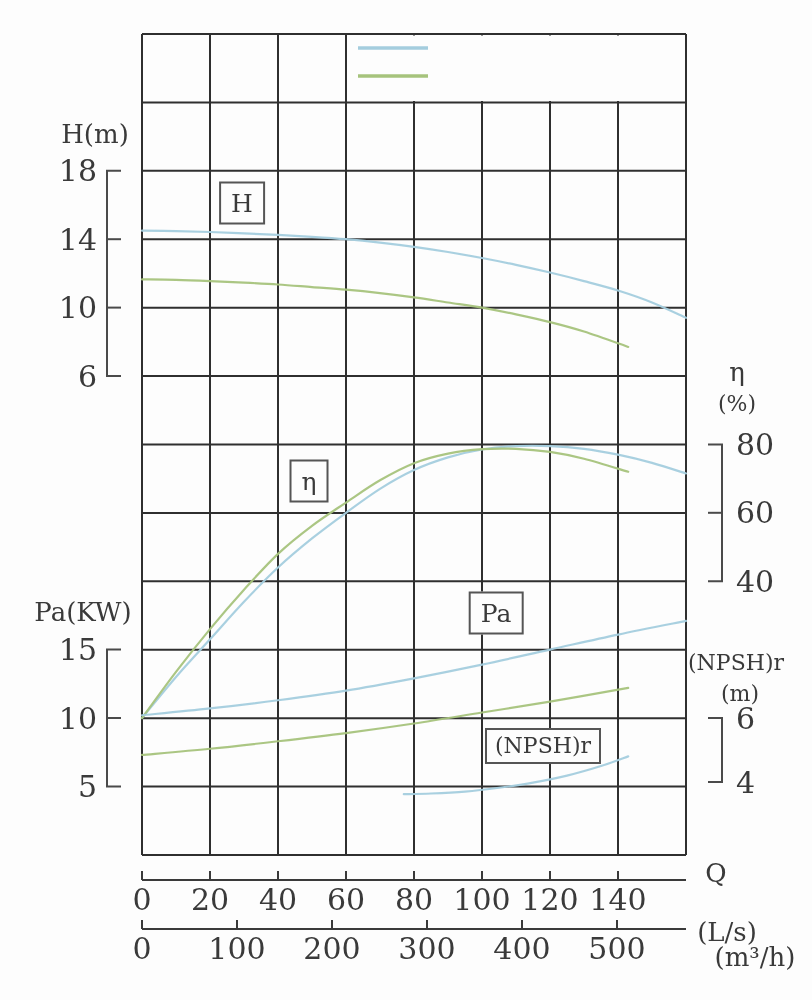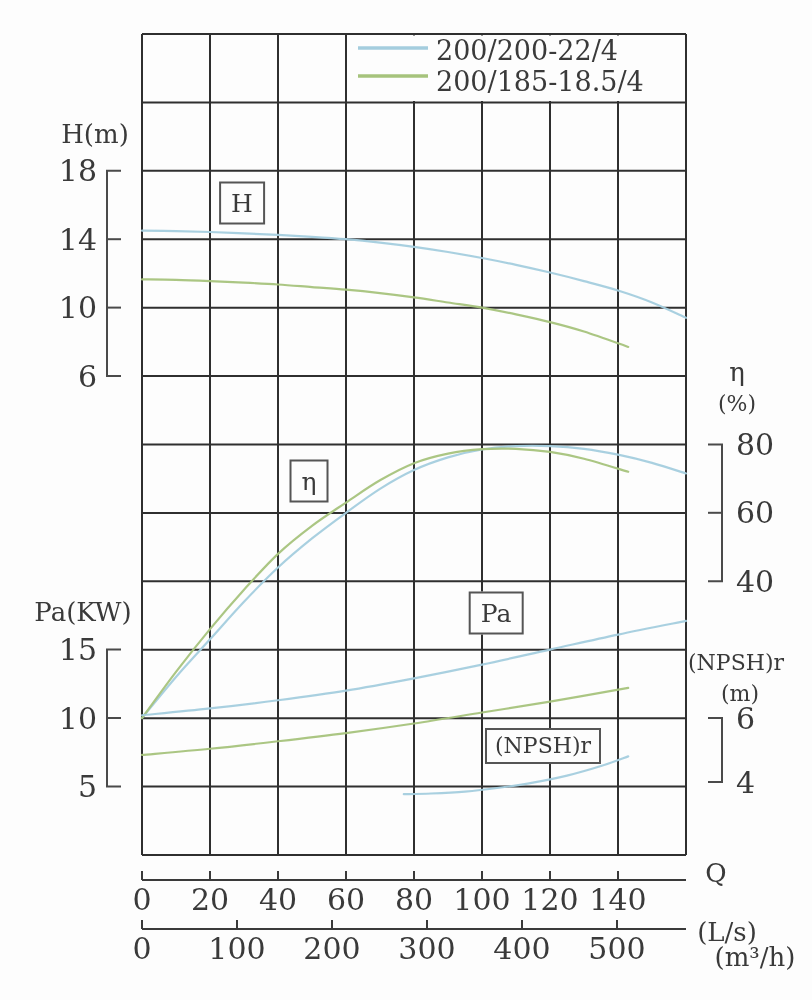--- a/index.html
+++ b/index.html
@@ -103,22 +103,20 @@
       <text x="617" y="948" text-anchor="middle" dominant-baseline="central" font-size="30px" fill="#3a3a3a">500</text>
       <path d="M142,230.64999999999998C147.66666666666666,230.73549999999997,164.66666666666666,230.93499999999997,176,231.16299999999998C187.33333333333334,231.391,198.66666666666666,231.6475,210,232.018C221.33333333333334,232.3885,232.66666666666666,232.9015,244,233.386C255.33333333333334,233.8705,266.6666666666667,234.355,278,234.92499999999998C289.3333333333333,235.49499999999998,300.6666666666667,236.09349999999998,312,236.80599999999998C323.3333333333333,237.5185,334.6666666666667,238.231,346,239.2C357.3333333333333,240.16899999999998,368.6666666666667,241.33749999999998,380,242.61999999999998C391.3333333333333,243.90249999999997,402.6666666666667,245.3275,414,246.89499999999998C425.3333333333333,248.46249999999998,436.6666666666667,250.17249999999999,448,252.02499999999998C459.3333333333333,253.87749999999997,470.6666666666667,255.8725,482,258.01C493.3333333333333,260.1475,504.6666666666667,262.42749999999995,516,264.84999999999997C527.3333333333334,267.2725,538.6666666666666,269.8375,550,272.54499999999996C561.3333333333334,275.25249999999994,572.6666666666666,278.10249999999996,584,281.09499999999997C595.3333333333334,284.0875,606.6666666666666,286.9375,618,290.5C629.3333333333334,294.0625,640.6666666666666,297.90999999999997,652,302.46999999999997C663.3333333333334,307.03,680.3333333333334,315.295,686,317.86" fill="none" stroke="#a4cdde" stroke-width="2.2" stroke-linecap="round" opacity="0.95"></path>
       <path d="M142,279.385C147.66666666666666,279.4705,164.66666666666666,279.61300000000006,176,279.898C187.33333333333334,280.183,198.66666666666666,280.639,210,281.09499999999997C221.33333333333334,281.55099999999993,232.66666666666666,282.06399999999996,244,282.63399999999996C255.33333333333334,283.20399999999995,266.6666666666667,283.774,278,284.515C289.3333333333333,285.256,300.6666666666667,286.22499999999997,312,287.08C323.3333333333333,287.935,334.6666666666667,288.6475,346,289.645C357.3333333333333,290.6425,368.6666666666667,291.7825,380,293.065C391.3333333333333,294.34749999999997,402.6666666666667,295.7725,414,297.34C425.3333333333333,298.90749999999997,436.6666666666667,300.76,448,302.46999999999997C459.3333333333333,304.17999999999995,470.6666666666667,305.605,482,307.6C493.3333333333333,309.595,504.6666666666667,312.0175,516,314.44C527.3333333333334,316.8625,538.6666666666666,319.28499999999997,550,322.135C561.3333333333334,324.985,570.9666666666667,327.4075,584,331.54C597.0333333333333,335.6725,620.8333333333334,344.365,628.2,346.93" fill="none" stroke="#a6c37c" stroke-width="2.2" stroke-linecap="round" opacity="0.95"></path>
       <path d="M142,718C147.66666666666666,711.16,164.66666666666666,690.07,176,676.96C187.33333333333334,663.85,198.66666666666666,651.8799999999999,210,639.3399999999999C221.33333333333334,626.8,232.66666666666666,613.69,244,601.72C255.33333333333334,589.75,266.6666666666667,578.065,278,567.52C289.3333333333333,556.9749999999999,300.6666666666667,547.5699999999999,312,538.4499999999999C323.3333333333333,529.3299999999999,334.6666666666667,521.0649999999999,346,512.8C357.3333333333333,504.53499999999997,368.6666666666667,495.98499999999996,380,488.85999999999996C391.3333333333333,481.73499999999996,402.6666666666667,475.294,414,470.04999999999995C425.3333333333333,464.8059999999999,436.6666666666667,460.816,448,457.39599999999996C459.3333333333333,453.97599999999994,470.6666666666667,451.41099999999994,482,449.53C493.3333333333333,447.649,504.6666666666667,446.67999999999995,516,446.10999999999996C527.3333333333334,445.53999999999996,538.6666666666666,445.65399999999994,550,446.10999999999996C561.3333333333334,446.566,572.6666666666666,447.42099999999994,584,448.84599999999995C595.3333333333334,450.27099999999996,606.6666666666666,452.323,618,454.65999999999997C629.3333333333334,456.99699999999996,640.6666666666666,459.733,652,462.868C663.3333333333334,466.003,680.3333333333334,471.703,686,473.46999999999997" fill="none" stroke="#a4cdde" stroke-width="2.2" stroke-linecap="round" opacity="0.95"></path>
       <path d="M142,718C147.66666666666666,710.305,164.66666666666666,686.65,176,671.8299999999999C187.33333333333334,657.0099999999999,198.66666666666666,642.7599999999999,210,629.0799999999999C221.33333333333334,615.4,232.66666666666666,602.29,244,589.75C255.33333333333334,577.21,266.6666666666667,564.4989999999999,278,553.8399999999999C289.3333333333333,543.1809999999999,300.6666666666667,534.3459999999999,312,525.7959999999999C323.3333333333333,517.246,334.6666666666667,510.121,346,502.53999999999996C357.3333333333333,494.95899999999995,368.6666666666667,486.86499999999995,380,480.30999999999995C391.3333333333333,473.75499999999994,402.6666666666667,467.65599999999995,414,463.21C425.3333333333333,458.764,436.6666666666667,455.971,448,453.634C459.3333333333333,451.297,470.6666666666667,449.986,482,449.188C493.3333333333333,448.39,504.6666666666667,448.38999999999993,516,448.84599999999995C527.3333333333334,449.30199999999996,538.6666666666666,450.27099999999996,550,451.924C561.3333333333334,453.577,570.9666666666667,455.458,584,458.764C597.0333333333333,462.07,620.8333333333334,469.594,628.2,471.76" fill="none" stroke="#a6c37c" stroke-width="2.2" stroke-linecap="round" opacity="0.95"></path>
       <path d="M142,715.264C153.33333333333334,714.124,187.33333333333334,710.932,210,708.424C232.66666666666666,705.9159999999999,255.33333333333334,703.1800000000001,278,700.216C300.6666666666667,697.252,323.3333333333333,694.288,346,690.64C368.6666666666667,686.992,391.3333333333333,682.66,414,678.328C436.6666666666667,673.996,459.3333333333333,669.436,482,664.648C504.6666666666667,659.86,527.3333333333334,654.616,550,649.6C572.6666666666666,644.5840000000001,595.3333333333334,639.34,618,634.552C640.6666666666666,629.764,674.6666666666666,623.1519999999999,686,620.872" fill="none" stroke="#a4cdde" stroke-width="2.2" stroke-linecap="round" opacity="0.95"></path>
       <path d="M142,754.936C153.33333333333334,753.9100000000001,187.33333333333334,751.06,210,748.78C232.66666666666666,746.5,255.33333333333334,743.8779999999999,278,741.256C300.6666666666667,738.634,323.3333333333333,736.012,346,733.048C368.6666666666667,730.0840000000001,391.3333333333333,726.8919999999999,414,723.472C436.6666666666667,720.052,459.3333333333333,716.176,482,712.528C504.6666666666667,708.88,525.6333333333333,705.6880000000001,550,701.5840000000001C574.3666666666667,697.48,615.1666666666667,690.184,628.2,687.904" fill="none" stroke="#a6c37c" stroke-width="2.2" stroke-linecap="round" opacity="0.95"></path>
       <path d="M403.8,794.16C408.33333333333337,794.0533333333333,420.8,793.9466666666666,431,793.52C441.2,793.0933333333334,453.6666666666667,792.5600000000001,465,791.6C476.3333333333333,790.64,487.6666666666667,789.2533333333333,499,787.76C510.3333333333333,786.2666666666667,521.6666666666666,784.6666666666666,533,782.64C544.3333333333334,780.6133333333333,555.6666666666666,778.3733333333333,567,775.6C578.3333333333334,772.8266666666667,590.8,769.2,601,766C611.2,762.8,623.6666666666667,758,628.2,756.4" fill="none" stroke="#a4cdde" stroke-width="2.2" stroke-linecap="round" opacity="0.95"></path>
     </svg>
 
-  <div class="legend-label" style="left:436px;top:50px;">200/200-22/4</div>
-  <div class="legend-label" style="left:436px;top:81px;">200/185-18.5/4</div>
 
   <div class="ctr axis-title" style="left:95px;top:126px;">H(m)</div>
   <div class="ctr axis-title" style="left:83px;top:604px;">Pa(KW)</div>
 
   <div class="ctr axis-title" style="left:737px;top:364px;">η</div>
   <div class="ctr axis-title small" style="left:737px;top:396px;">(%)</div>
   <div class="ctr axis-title small" style="left:736px;top:655px;">(NPSH)r</div>
   <div class="ctr axis-title small" style="left:740px;top:686px;">(m)</div>
 
   <div class="ctr axis-title" style="left:716px;top:865px;">Q</div>

